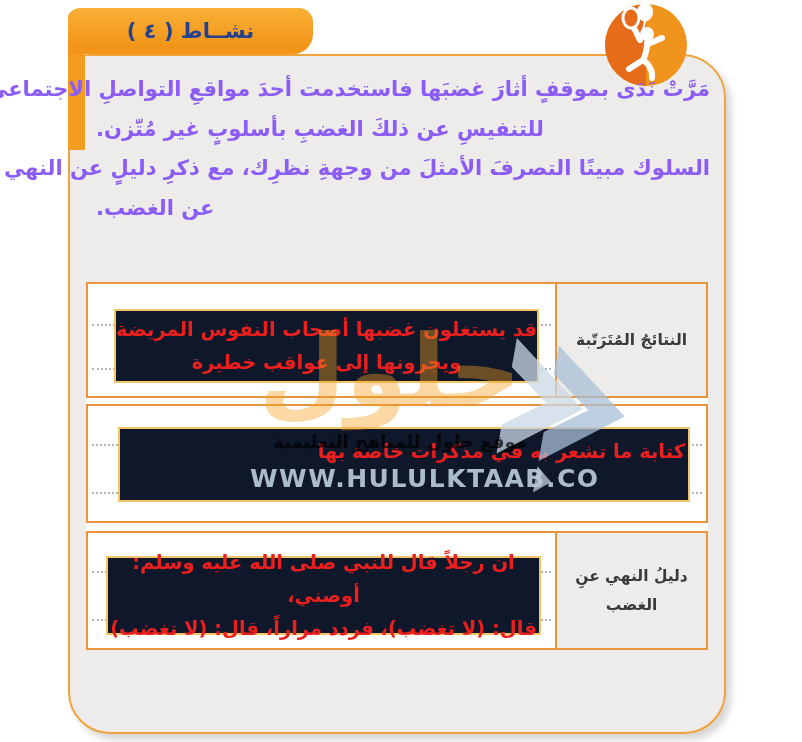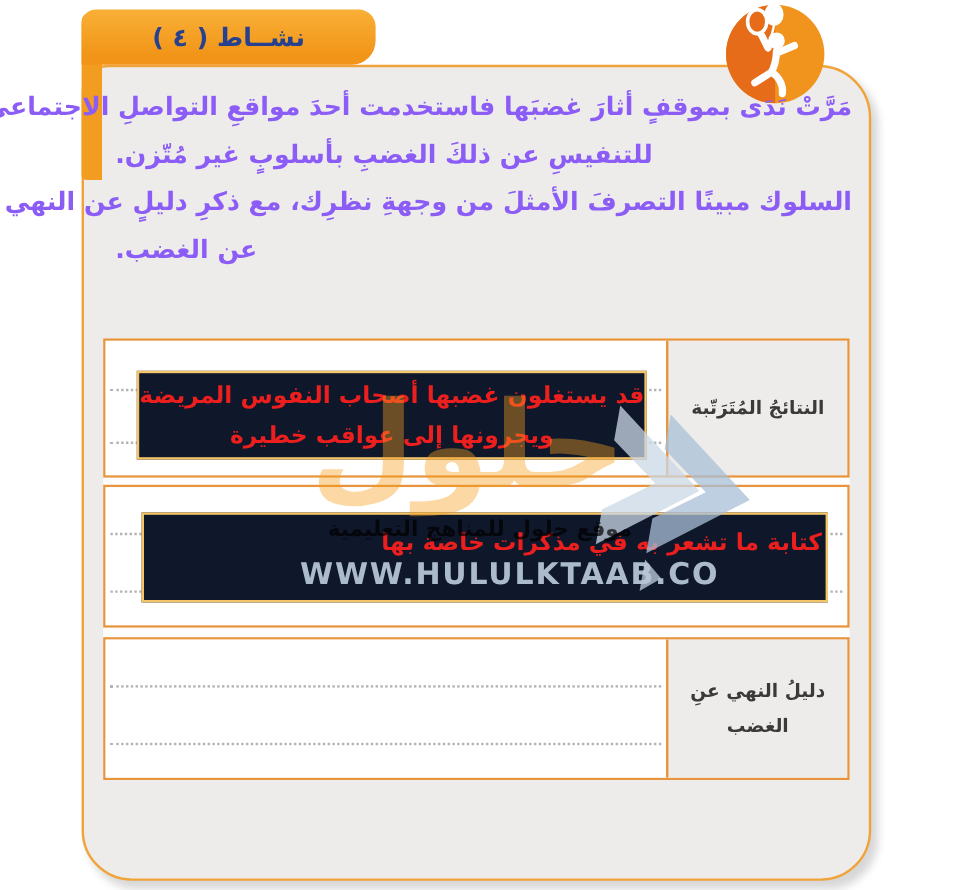--- a/index.html
+++ b/index.html
@@ -136,20 +136,24 @@
     </div>
 
     <div class="row row3">
       <div class="label-cell">
         <span>دليلُ النهي عنِ</span>
         <span>الغضب</span>
       </div>
       <div class="ans-cell">
         <div class="dots" style="top:38px"></div>
         <div class="dots" style="top:86px"></div>
+        <div class="ans-box">
+          <span>ان رجلاً قال للنبي صلى الله عليه وسلم: أوصني،</span>
+          <span>قال: (لا تغضب)، فردد مراراً، قال: (لا تغضب)</span>
+        </div>
       </div>
     </div>
 
   </div>
 
   <div class="wm wm-big">حلول</div>
   <div class="wm wm-site">موقع حلول للمناهج التعليمية</div>
   <div class="wm wm-url">WWW.HULULKTAAB.CO</div>
   <svg class="wm wm-logo" viewBox="0 0 120 120">
     <path d="M18 8 L76 52 L18 96 L18 74 L48 52 L18 30 Z" fill="#ccd9e6"></path>

